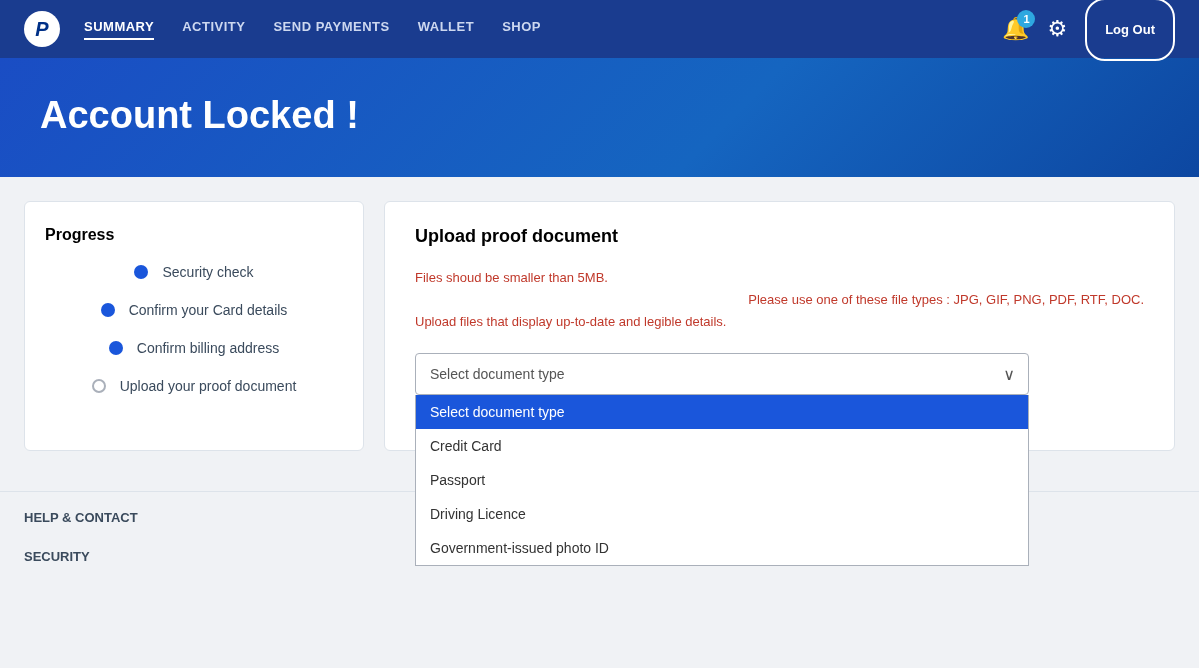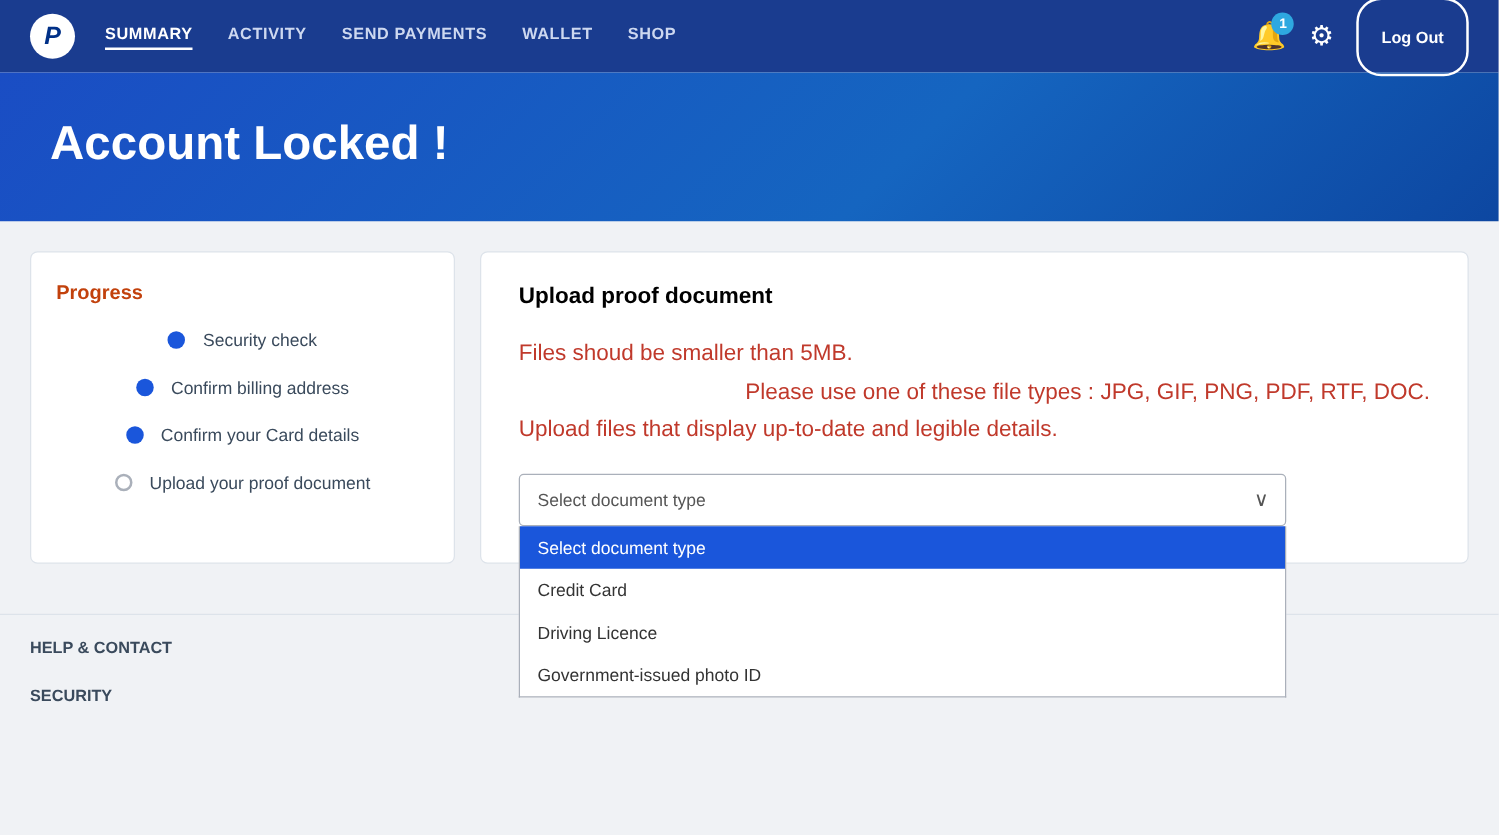--- a/index.html
+++ b/index.html
@@ -116,21 +116,21 @@
       border: 1px solid #dde3ea;
       border-radius: 6px;
       padding: 24px 20px;
       width: 340px;
       flex-shrink: 0;
       min-height: 250px;
     }
     .progress-title {
       font-size: 16px;
       font-weight: 600;
-      color: #c2410c;
+      color: #000000;
       margin-bottom: 20px;
     }
     .progress-item {
       display: flex;
       align-items: center;
       gap: 14px;
       margin-bottom: 22px;
       justify-content: center;
     }
     .progress-dot {
@@ -159,21 +159,21 @@
       padding: 24px 30px;
       flex: 1;
     }
     .upload-title {
       font-size: 18px;
       font-weight: 600;
       color: #000000;
       margin-bottom: 20px;
     }
     .info-text {
-      font-size: 18px;
+      font-size: 13px;
       color: #c0392b;
       line-height: 1.7;
     }
     .info-text .line2 {
       color: #c0392b;
       text-align: right;
     }
     .info-text .line3 {
       color: #c0392b;
     }
@@ -273,25 +273,25 @@
 
   <div class="progress-panel">
     <div class="progress-title">Progress</div>
 
     <div class="progress-item">
       <div class="progress-dot filled"></div>
       <span class="progress-label">Security check</span>
     </div>
     <div class="progress-item">
       <div class="progress-dot filled"></div>
-      <span class="progress-label">Confirm billing address</span>
+      <span class="progress-label">Confirm your Card details</span>
     </div>
     <div class="progress-item">
       <div class="progress-dot filled"></div>
-      <span class="progress-label">Confirm your Card details</span>
+      <span class="progress-label">Confirm billing address</span>
     </div>
     <div class="progress-item">
       <div class="progress-dot empty"></div>
       <span class="progress-label">Upload your proof document</span>
     </div>
   </div>
 
   <div class="upload-panel">
     <div class="upload-title">Upload proof document</div>
     <div class="info-text">
@@ -305,20 +305,21 @@
         <option>Credit Card</option>
         <option>Passport</option>
         <option>Driving Licence</option>
         <option>Government-issued photo ID</option>
       </select>
       <span class="dropdown-arrow">∨</span>
       
       <div class="dropdown-options">
         <div class="dropdown-option selected">Select document type</div>
         <div class="dropdown-option">Credit Card</div>
+        <div class="dropdown-option">Passport</div>
         <div class="dropdown-option">Driving Licence</div>
         <div class="dropdown-option">Government-issued photo ID</div>
       </div>
     </div>
   </div>
 
 </div>
 
 <div class="footer">
   <span class="footer-link">HELP &amp; CONTACT</span>

